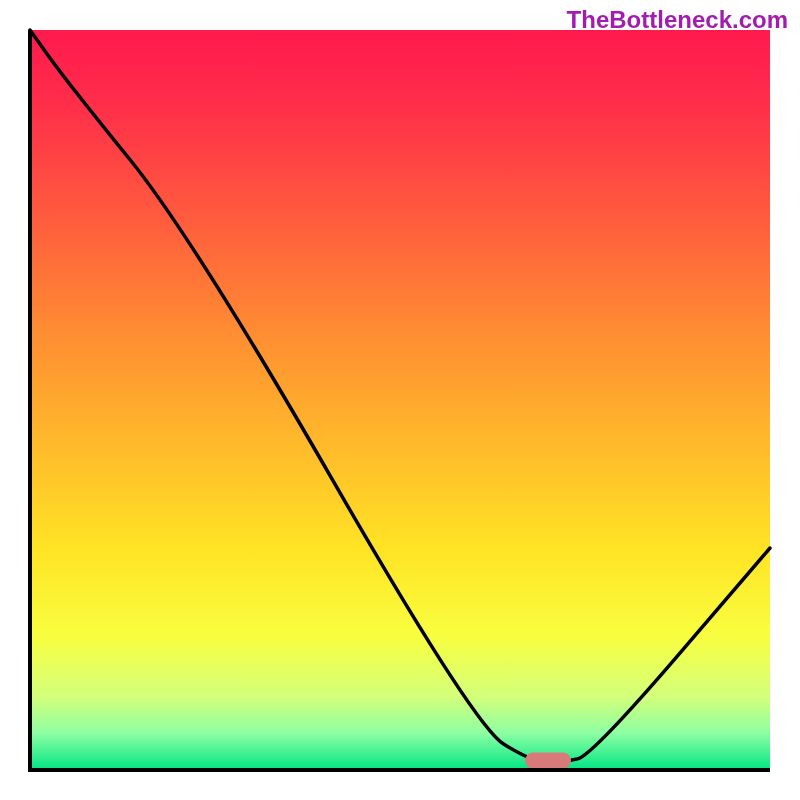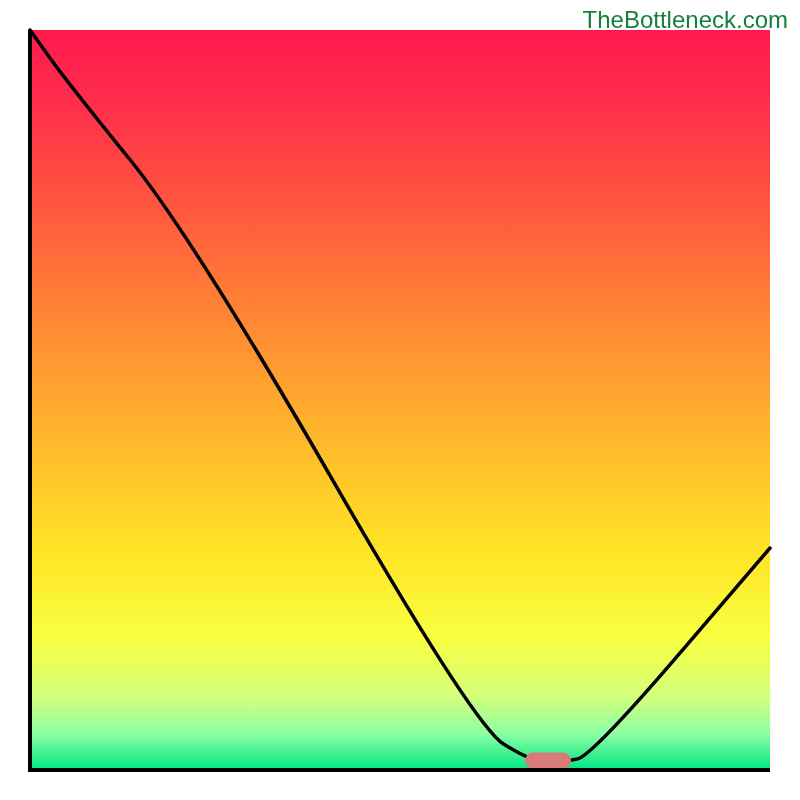--- a/index.html
+++ b/index.html
@@ -13,22 +13,22 @@
   .chart-container {
     position: relative;
     width: 800px;
     height: 800px;
   }
   .watermark {
     position: absolute;
     top: 6px;
     right: 12px;
     font-size: 24px;
-    font-weight: 400;
-    color: #15803d;
+    font-weight: 700;
+    color: #a21caf;
     letter-spacing: 0px;
     z-index: 10;
   }
   svg {
     display: block;
   }
 </style>
 </head>
 <body>
 

